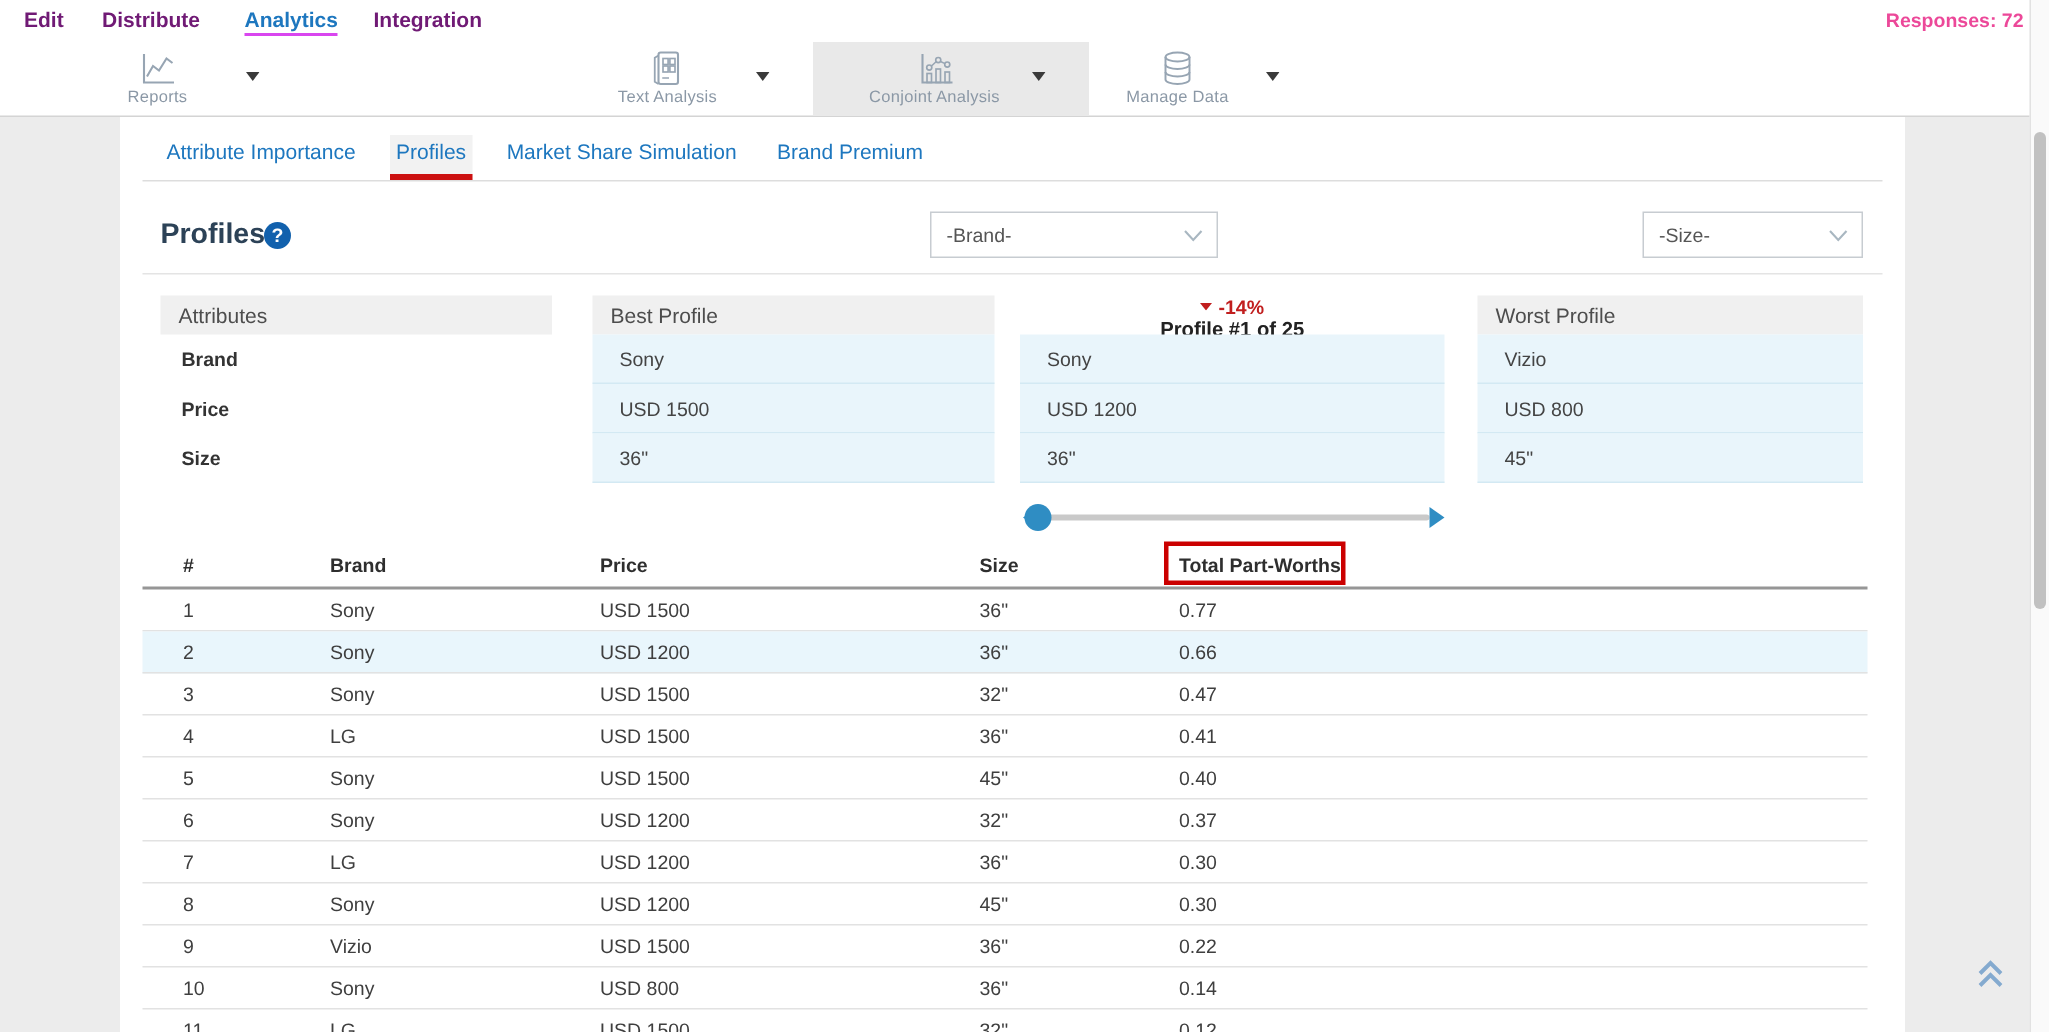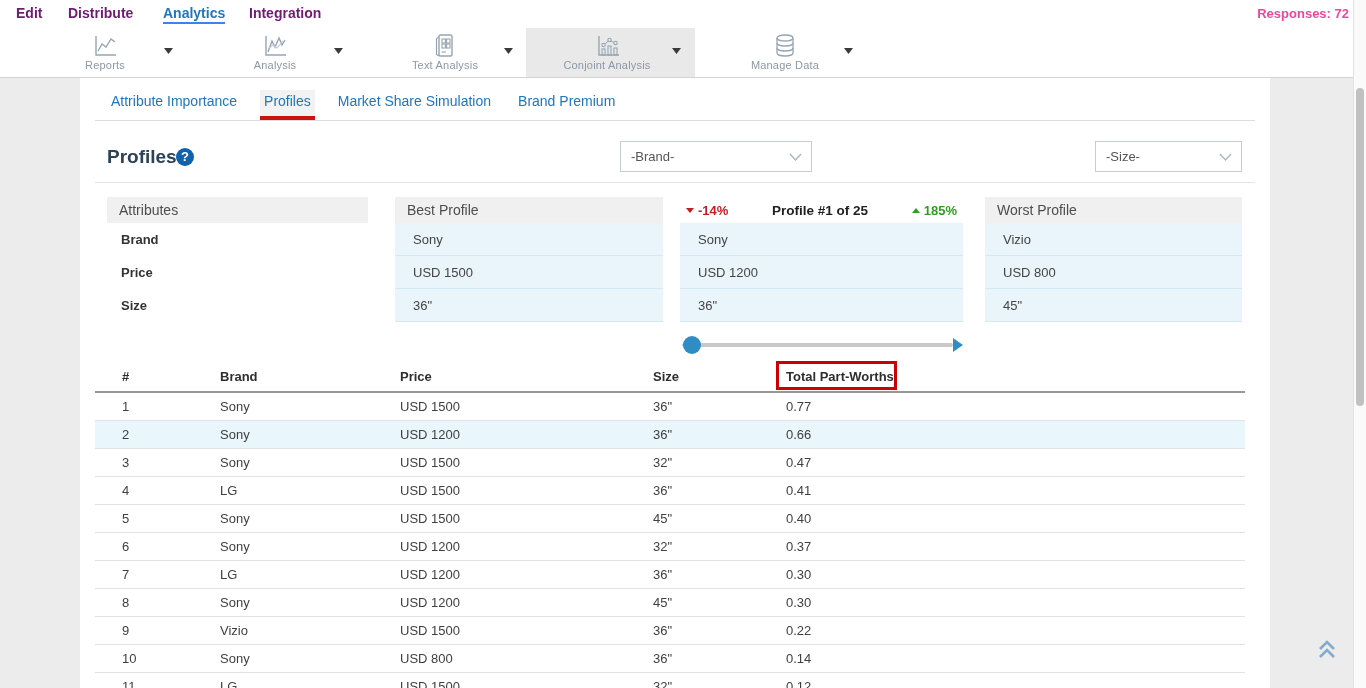--- a/index.html
+++ b/index.html
@@ -6,21 +6,21 @@
   html,body { width:1366px; height:688px; }
   body {
     position:relative; overflow:hidden;
     background:#ececec;
     font-family:"Liberation Sans", sans-serif;
     color:#333;
   }
   
   .navbar { position:absolute; top:0; left:0; width:1366px; height:28px; background:#fff; z-index:5; }
   .nav-item { position:absolute; top:5px; font-size:14px; font-weight:bold; color:#701a75; cursor:pointer; text-decoration:none; }
-  .nav-item.active { color:#1d77bf; border-bottom:2px solid #3b82f6; padding-bottom:1px; }
+  .nav-item.active { color:#1d77bf; border-bottom:2px solid #d946ef; padding-bottom:1px; }
   .nav-edit { left:16px; } .nav-distribute { left:68px; } .nav-analytics { left:163px; } .nav-integration { left:249px; }
   .responses { position:absolute; right:17px; top:6px; font-size:13px; font-weight:bold; color:#ec4899; cursor:pointer; }
   
   .toolbar { position:absolute; top:28px; left:0; width:1366px; height:50px; background:#fff; border-bottom:1px solid #d4d4d4; z-index:5; }
   .tool-group { position:absolute; top:0; height:49px; cursor:pointer; }
   .tool-group.selected { background:#e9e9e9; }
   .tool-inner { position:absolute; top:0; text-align:center; }
   .tool-icon { display:block; margin:5px auto 0; height:26px; }
   .tool-label { display:block; font-size:11px; color:#8b98a6; letter-spacing:.2px; }
   .tool-caret { position:absolute; top:20px; cursor:pointer; }
@@ -34,21 +34,21 @@
   
   .page-title { position:absolute; left:27px; top:68px; font-size:19px; font-weight:bold; color:#2c4257; }
   .help-icon { position:absolute; left:96px; top:70px; width:18px; height:18px; border-radius:50%; background:#1261ad; color:#fff; font-size:13px; font-weight:bold; text-align:center; line-height:18px; cursor:pointer; }
   .heading-rule { position:absolute; left:15px; top:104px; width:1160px; height:1px; background:#e4e4e4; }
   .dropdown { position:absolute; top:63px; height:31px; border:1px solid #c7ccd1; background:#fff; font-size:13px; color:#555; line-height:29px; padding-left:10px; cursor:pointer; }
   .dd-brand { left:540px; width:192px; } .dd-price { left:742px; width:267px; } .dd-size { left:1015px; width:147px; }
   .dd-chev { position:absolute; right:9px; top:11px; }
   
   .col-header { position:absolute; top:119px; height:26px; background:#f0f0f0; font-size:14px; color:#4d4d4d; line-height:26px; padding-left:12px; }
   .hdr-attrs { left:27px; width:261px; } .hdr-best { left:315px; width:268px; } .hdr-worst { left:905px; width:257px; }
-  .hdr-current { position:absolute; left:600px; top:119px; width:283px; height:26px; background:#fff; display:flex; justify-content:space-between; align-items:center; padding:0 6px; }
+  .hdr-current { position:absolute; left:600px; top:119px; width:283px; height:26px; background:#fff; display:flex; justify-content:space-between; align-items:center; padding:0 6px;flex-direction:column; }
   .pct { font-size:13px; font-weight:bold; display:flex; align-items:center; gap:4px; }
   .pct-down { color:#c11f1f; } .pct-up { color:#2e9e22; }
   .profile-num { font-size:13.5px; font-weight:bold; color:#222; }
   .attr-label { position:absolute; left:41px; width:200px; height:33px; line-height:33px; font-size:13px; font-weight:bold; color:#333; }
   .pcell { position:absolute; height:33px; line-height:33px; background:#e9f5fb; border-bottom:1px solid #d3e9f3; font-size:13px; color:#444; padding-left:18px; }
   .pc-best { left:315px; width:268px; } .pc-cur { left:600px; width:283px; } .pc-worst { left:905px; width:257px; }
   .prow0 { top:145px; } .prow1 { top:178px; } .prow2 { top:211px; }
   
   .slider { position:absolute; left:602px; top:258px; width:281px; height:18px; cursor:pointer; }
   .slider-track { position:absolute; left:6px; right:10px; top:7px; height:4px; background:#c9c9c9; border-radius:2px; }
@@ -94,37 +94,20 @@
       </span>
       <span class="tool-label">Reports</span>
     </div>
     <span class="tool-caret" style="left:134px;">
       <svg width="9" height="6" viewBox="0 0 9 6">
           <polygon points="0,0 9,0 4.5,6" fill="#3a3a3a"></polygon>
         </svg>
     </span>
   </div>
 
-  <div class="tool-group" style="left:200px;width:150px;">
-    <div class="tool-inner" style="left:0;width:150px;">
-      <span class="tool-icon">
-        <svg width="28" height="26" viewBox="0 0 28 26" style="margin:0 auto;">
-          <path d="M5 3 V22 H25" stroke="#97a5b3" stroke-width="1.4" fill="none"></path>
-          <polyline points="7,19 11,8 14,14 18,5 21,12 24,7" stroke="#97a5b3" stroke-width="1.4" fill="none"></polyline>
-          <polyline points="7,16 12,12 16,15 22,8" stroke="#c3ccd4" stroke-width="1.2" fill="none"></polyline>
-        </svg>
-      </span>
-      <span class="tool-label">Analysis</span>
-    </div>
-    <span class="tool-caret" style="left:134px;">
-      <svg width="9" height="6" viewBox="0 0 9 6">
-          <polygon points="0,0 9,0 4.5,6" fill="#3a3a3a"></polygon>
-        </svg>
-    </span>
-  </div>
 
   <div class="tool-group" style="left:370px;width:150px;">
     <div class="tool-inner" style="left:0;width:150px;">
       <span class="tool-icon">
         <svg width="28" height="26" viewBox="0 0 28 26" style="margin:0 auto;">
           <rect x="8" y="2" width="13" height="21" rx="1.5" stroke="#97a5b3" stroke-width="1.4" fill="none"></rect>
           <rect x="11" y="6" width="3.4" height="4" stroke="#97a5b3" stroke-width="1.1" fill="none"></rect>
           <rect x="15.6" y="6" width="3.4" height="4" stroke="#97a5b3" stroke-width="1.1" fill="none"></rect>
           <rect x="11" y="11" width="3.4" height="4" stroke="#97a5b3" stroke-width="1.1" fill="none"></rect>
           <rect x="15.6" y="11" width="3.4" height="4" stroke="#97a5b3" stroke-width="1.1" fill="none"></rect>
@@ -134,21 +117,21 @@
       </span>
       <span class="tool-label">Text Analysis</span>
     </div>
     <span class="tool-caret" style="left:134px;">
       <svg width="9" height="6" viewBox="0 0 9 6">
           <polygon points="0,0 9,0 4.5,6" fill="#3a3a3a"></polygon>
         </svg>
     </span>
   </div>
 
-  <div class="tool-group selected" style="left:526px;width:169px;">
+  <div class="tool-group selected" style="left:542px;width:184px;">
     <div class="tool-inner" style="left:6px;width:150px;">
       <span class="tool-icon">
         <svg width="28" height="26" viewBox="0 0 28 26" style="margin:0 auto;">
           <path d="M6 3 V22 H26" stroke="#97a5b3" stroke-width="1.4" fill="none"></path>
           <rect x="9" y="16" width="3" height="6" stroke="#97a5b3" stroke-width="1.1" fill="none"></rect>
           <rect x="15" y="13" width="3" height="9" stroke="#97a5b3" stroke-width="1.1" fill="none"></rect>
           <rect x="21" y="15" width="3" height="7" stroke="#97a5b3" stroke-width="1.1" fill="none"></rect>
           <circle cx="10.5" cy="12" r="1.7" stroke="#97a5b3" stroke-width="1.1" fill="none"></circle>
           <circle cx="16.5" cy="7" r="1.7" stroke="#97a5b3" stroke-width="1.1" fill="none"></circle>
           <circle cx="22.5" cy="10" r="1.7" stroke="#97a5b3" stroke-width="1.1" fill="none"></circle>

